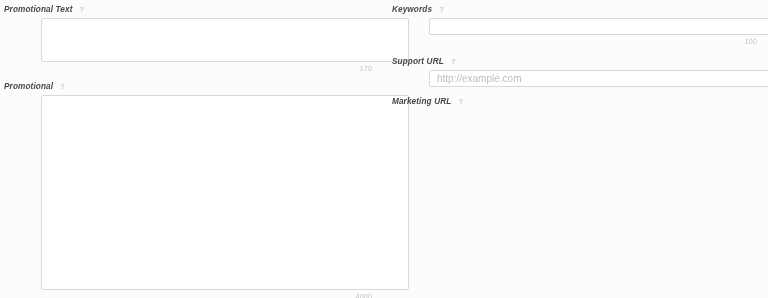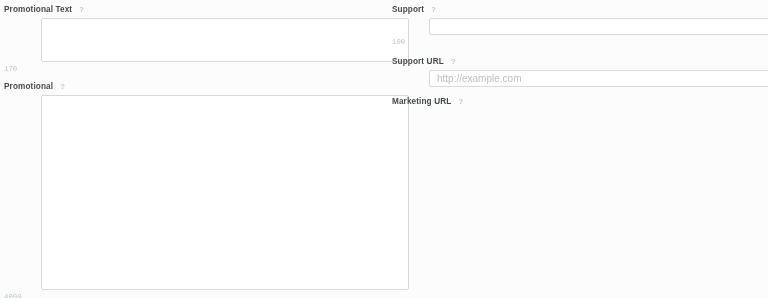--- a/index.html
+++ b/index.html
@@ -52,20 +52,21 @@
     font-weight: bold;
     color: #45484a;
     letter-spacing: 0.12px;
     line-height: 11px;
     margin-bottom: 3px;
     white-space: nowrap;
   }
 
   .label-text {
     display: inline-block;
+    font-style: italic;
   }
 
   .help-icon {
     display: inline-flex;
     align-items: center;
     justify-content: center;
     width: 9px;
     height: 9px;
     margin-left: 5px;
     font-size: 7.6px;
@@ -114,26 +115,26 @@
   }
 
   .textarea-desc {
     height: 195px;
     padding: 5px 7px;
     line-height: 11px;
   }
 
   .counter {
     display: block;
+    text-align: right;
     font-size: 7.2px;
     color: #bfc3c6;
     line-height: 10px;
     margin-top: 2px;
     letter-spacing: 0.1px;
-    font-family: Liberation Mono, monospace;
   }
 
   .spacer-sm { height: 7px; }
   .spacer-md { height: 9px; }
 </style>
 </head>
 <body>
 
 <div class="form-grid">
 
@@ -158,21 +159,21 @@
       <textarea class="textarea-box textarea-desc" placeholder="" style=""></textarea>
       <span class="counter">4000</span>
     </div>
 
   </div>
 
   <div class="col col-right">
 
     <div class="field">
       <div class="field-label">
-        <span class="label-text">Support</span>
+        <span class="label-text">Keywords</span>
         <span class="help-icon">?</span>
       </div>
       <input type="text" class="input-box" placeholder="" style="">
       <span class="counter">100</span>
     </div>
 
     <div class="spacer-md"></div>
 
     <div class="field">
       <div class="field-label">

